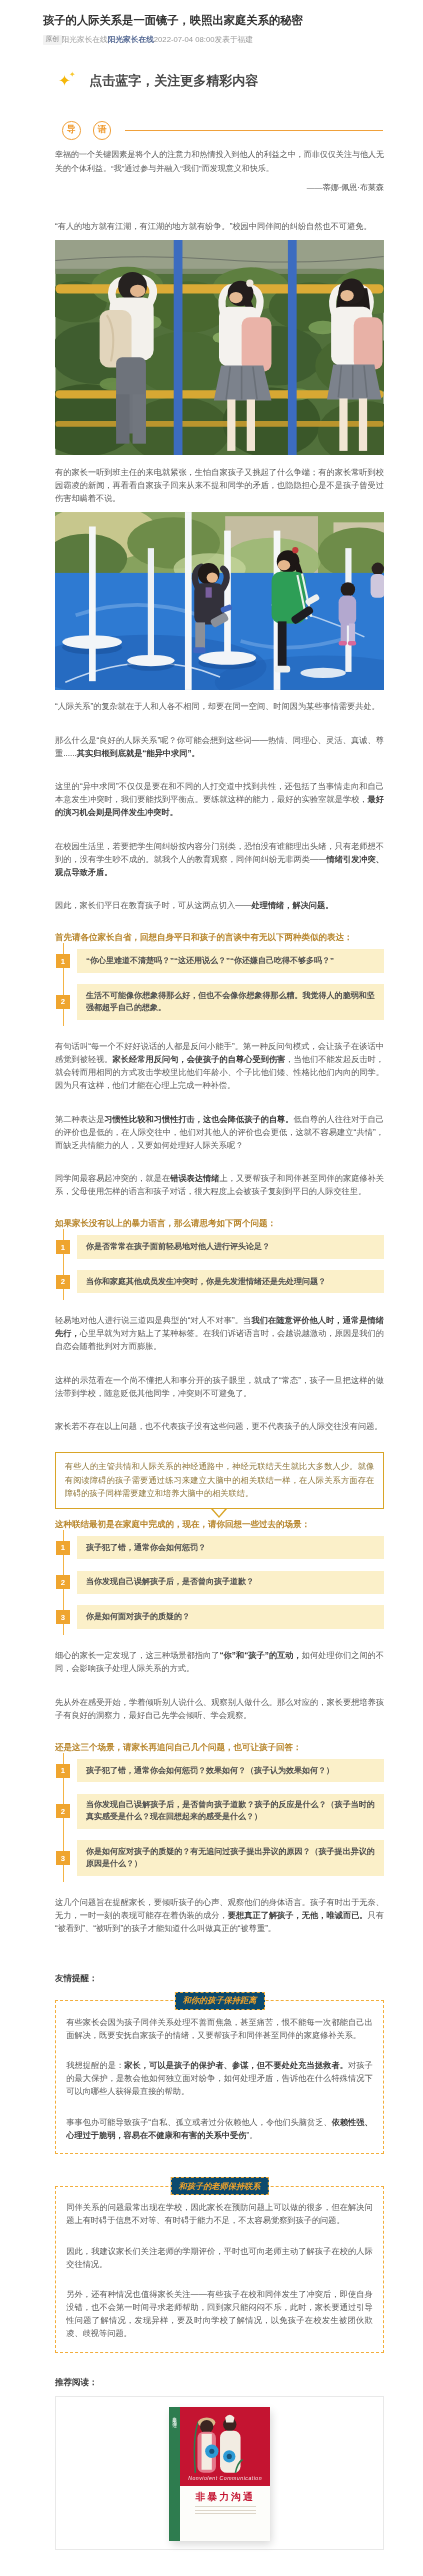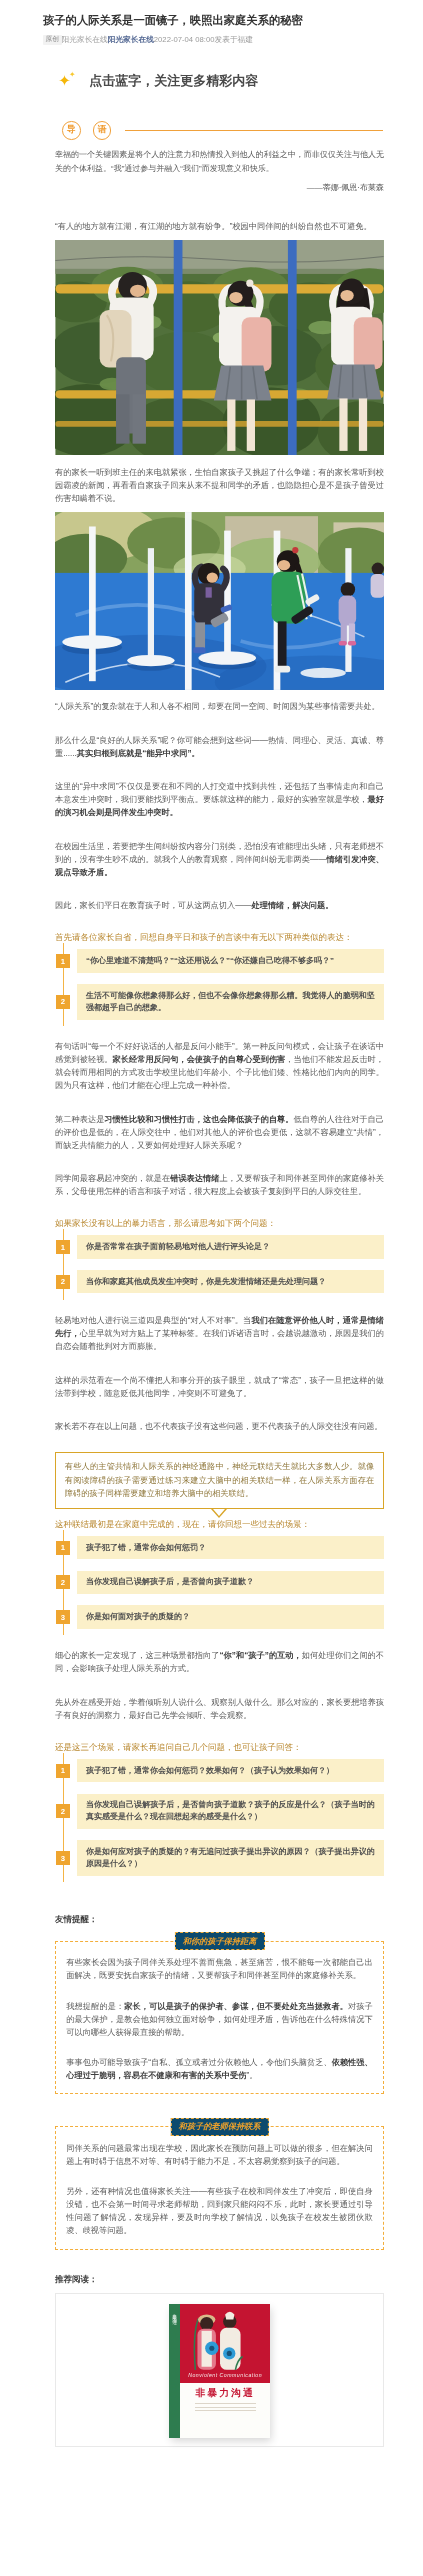--- a/index.html
+++ b/index.html
@@ -26,21 +26,21 @@
   .lead-q{margin:0;font-size:8px;line-height:14px;text-align:justify;color:#595959;}
   .attr{margin:6.2px 0 0;text-align:right;font-size:8px;color:#595959;}
   
   .art{width:329px;margin-left:55px;}
   .p{margin:20.6px 0 0;font-size:8.2px;line-height:13px;text-align:justify;color:#595959;}
   .p.first{margin-top:27px;}
   .p.tight{margin-top:10.3px;}
   .rb{font-weight:700;color:#3f3f3f;}
   .photo{margin-top:7.2px;width:329px;font-size:0;line-height:0;}
   .photo svg{display:block;}
-  .horg{margin:18.5px 0 0;font-size:8.5px;line-height:12.4px;font-weight:400;color:#b8872e;}
+  .horg{margin:18.5px 0 0;font-size:8.5px;line-height:12.4px;font-weight:700;color:#b8872e;}
   .hdark{margin:37px 0 0;font-size:8.5px;line-height:12.4px;font-weight:700;color:#3f3f3f;}
   .hdark.rec{margin-top:23px;}
   
   .nlist{position:relative;margin-top:6.2px;}
   .nline{position:absolute;left:7.7px;top:-6.2px;bottom:-6.2px;width:1px;background:#f4b445;}
   .nitem{display:flex;align-items:center;margin-top:11.3px;position:relative;}
   .nitem.f{margin-top:0;}
   .nsq{width:14px;height:14px;background:#efa52f;color:#fff;font-size:7.7px;font-weight:700;
        display:flex;align-items:center;justify-content:center;flex:none;margin-left:1px;position:relative;z-index:1;}
   .nbox{flex:1;margin-left:6.7px;background:#fbf0c9;padding:5.7px 9.3px;font-size:8px;
@@ -337,33 +337,35 @@
       <div class="nitem">
         <div class="nsq">2</div>
         <div class="nbox">当你发现自己误解孩子后，是否曾向孩子道歉？孩子的反应是什么？（孩子当时的真实感受是什么？现在回想起来的感受是什么？）</div>
       </div>
       <div class="nitem">
         <div class="nsq">3</div>
         <div class="nbox">你是如何应对孩子的质疑的？有无追问过孩子提出异议的原因？（孩子提出异议的原因是什么？）</div>
       </div>
     </div>
 
+    <p class="p"><span>这几个问题旨在提醒家长，要倾听孩子的心声、观察他们的身体语言。孩子有时出于无奈、无力，一时一刻的表现可能存在着伪装的成分，</span><span class="rb">要想真正了解孩子，无他，唯诚而已。</span><span>只有“被看到”、“被听到”的孩子才能知道什么叫做真正的“被尊重”。</span></p>
 
     <h3 class="hdark">友情提醒：</h3>
 
     <div class="dbox">
       <div class="chip">和你的孩子保持距离</div>
       <p class="dp f"><span>有些家长会因为孩子同伴关系处理不善而焦急，甚至痛苦，恨不能每一次都能自己出面解决，既要安抚自家孩子的情绪，又要帮孩子和同伴甚至同伴的家庭修补关系。</span></p>
       <p class="dp"><span>我想提醒的是：</span><span class="rb">家长，可以是孩子的保护者、参谋，但不要处处充当拯救者。</span><span>对孩子的最大保护，是教会他如何独立面对纷争，如何处理矛盾，告诉他在什么特殊情况下可以向哪些人获得最直接的帮助。</span></p>
       <p class="dp"><span>事事包办可能导致孩子“自私、孤立或者过分依赖他人，令他们头脑贫乏、</span><span class="rb">依赖性强、心理过于脆弱，容易在不健康和有害的关系中受伤</span><span>”。</span></p>
     </div>
 
     <div class="dbox second">
       <div class="chip">和孩子的老师保持联系</div>
       <p class="dp f"><span>同伴关系的问题最常出现在学校，因此家长在预防问题上可以做的很多，但在解决问题上有时碍于信息不对等、有时碍于能力不足，不太容易觉察到孩子的问题。</span></p>
+      <p class="dp"><span>因此，我建议家长们关注老师的学期评价，平时也可向老师主动了解孩子在校的人际交往情况。</span></p>
       <p class="dp"><span>另外，还有种情况也值得家长关注——有些孩子在校和同伴发生了冲突后，即使自身没错，也不会第一时间寻求老师帮助，回到家只能闷闷不乐，此时，家长要通过引导性问题了解情况，发现异样，要及时向学校了解情况，以免孩子在校发生被团伙欺凌、歧视等问题。</span></p>
     </div>
 
     <h3 class="hdark rec">推荐阅读：</h3>
 
     <div class="bookbox">
       <div class="bwrap">
         <div class="book" aria-label="《非暴力沟通》书籍封面">
           <div class="spine">
             <span class="spinetext">非暴力沟通</span>

